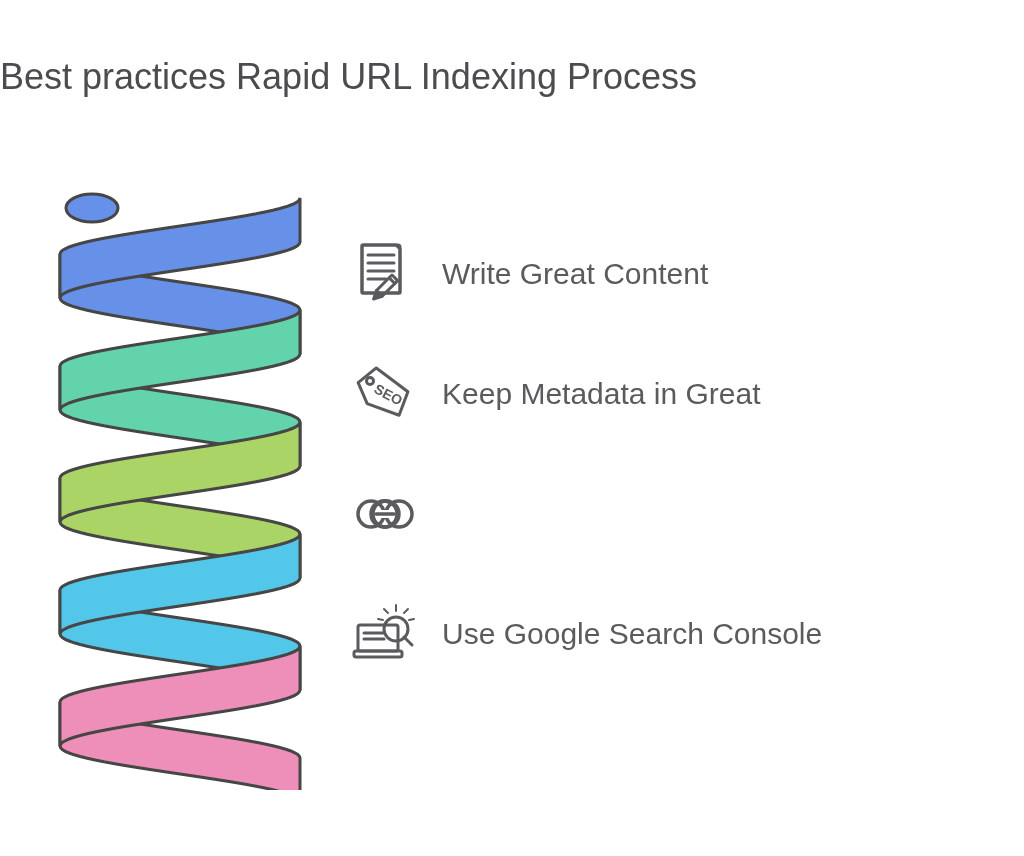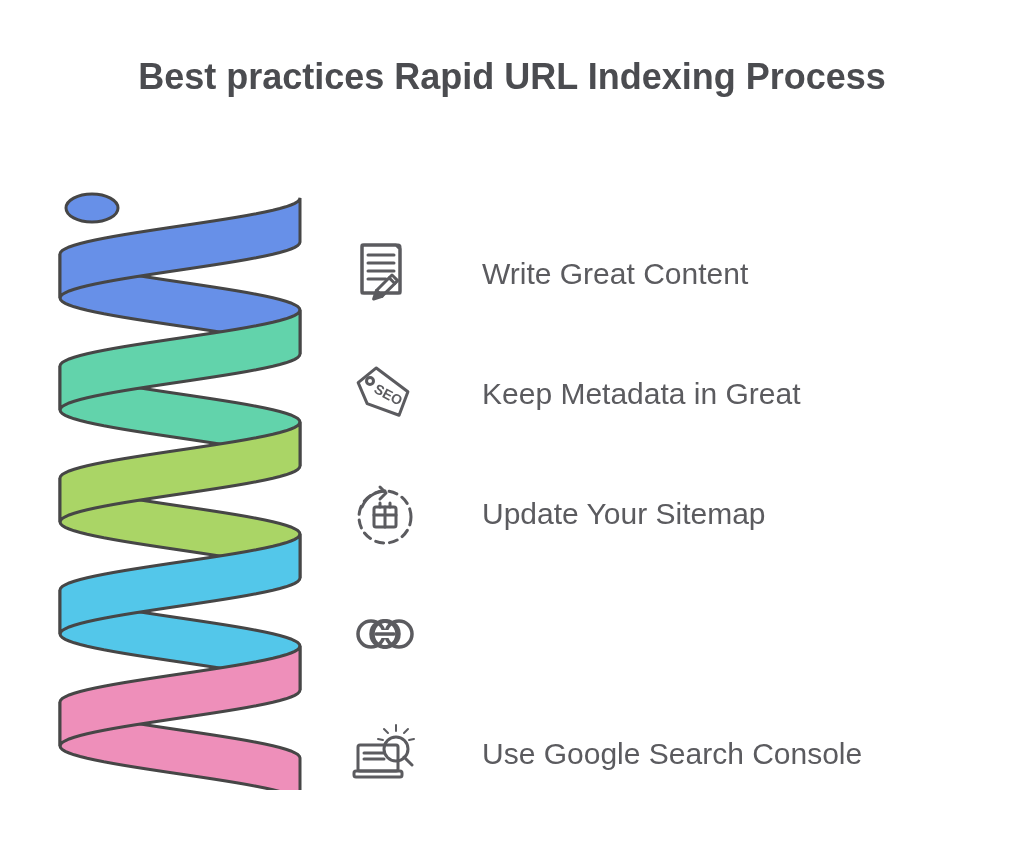--- a/index.html
+++ b/index.html
@@ -1,22 +1,22 @@
 <!DOCTYPE html>
 <html><head>
 <meta charset="utf-8">
 <style>
   html,body{margin:0;padding:0;background:#ffffff;font-family:"Segoe UI","Helvetica Neue",Arial,sans-serif;color:#5b5b5f;}
   .canvas{width:1024px;height:856px;position:relative;}
-  .title{position:absolute;left:0;right:0;top:56px;text-align:center;font-size:36px;font-weight:700;color:#4b4c50;}
+  .title{position:absolute;left:0;right:0;top:56px;font-size:36px;font-weight:400;color:#4b4c50;}
   .spring{position:absolute;left:40px;top:180px;width:280px;height:610px;}
   .list{position:absolute;left:350px;top:214px;}
   .row{display:flex;align-items:center;height:120px;}
   .icon{width:70px;height:70px;margin-right:22px;flex:none;color:#5b5b5f;}
-  .label{font-size:30px;color:#5b5b5f;margin-left:40px;}
+  .label{font-size:30px;color:#5b5b5f;}
   svg{display:block;}
 </style>
 </head>
 <body>
 
 <div class="canvas">
 
   <div class="title">Best practices Rapid URL Indexing Process</div>
 
   <div class="spring">
@@ -65,35 +65,20 @@
       <div class="icon">
         <svg viewBox="0 0 70 70" width="70" height="70" fill="none" stroke="#5b5b5f" stroke-width="3" stroke-linejoin="round" stroke-linecap="round">
           <path d="M10 20 L30 8 L58 36 L46 58 L16 42 Z" transform="rotate(-8 35 35)"></path>
           <circle cx="20" cy="22" r="3.5"></circle>
           <text x="36" y="40" font-family="Arial" font-size="14" font-weight="700" fill="#5b5b5f" stroke="none" transform="rotate(28 36 40)" text-anchor="middle">SEO</text>
         </svg>
       </div>
       <div class="label">Keep Metadata in Great</div>
     </div>
 
-    <div class="row">
-      <div class="icon">
-        <svg viewBox="0 0 70 70" width="70" height="70" fill="none" stroke="#5b5b5f" stroke-width="3" stroke-linejoin="round" stroke-linecap="round">
-          <circle cx="35" cy="38" r="26" stroke-dasharray="8 6"></circle>
-          <path d="M35 12 A26 26 0 0 0 12 28" stroke-dasharray="0"></path>
-          <path d="M30 8 L36 14 L30 20" stroke-dasharray="0"></path>
-          <rect x="24" y="28" width="22" height="20" rx="2"></rect>
-          <line x1="24" y1="36" x2="46" y2="36"></line>
-          <line x1="35" y1="28" x2="35" y2="48"></line>
-          <line x1="30" y1="24" x2="30" y2="28"></line>
-          <line x1="40" y1="24" x2="40" y2="28"></line>
-        </svg>
-      </div>
-      <div class="label">Update Your Sitemap</div>
-    </div>
 
     <div class="row">
       <div class="icon">
         <svg viewBox="0 0 70 70" width="70" height="70" fill="none" stroke="#5b5b5f" stroke-width="3.5" stroke-linejoin="round" stroke-linecap="round">
           <path d="M30 35 A13 13 0 1 1 30 35.001" transform="translate(-9,0)"></path>
           <path d="M40 35 A13 13 0 1 0 40 35.001" transform="translate(9,0)"></path>
           <circle cx="21" cy="35" r="13"></circle>
           <circle cx="49" cy="35" r="13"></circle>
           <rect x="29" y="31" width="12" height="8" fill="#ffffff" stroke="none"></rect>
           <line x1="26" y1="35" x2="44" y2="35"></line>

